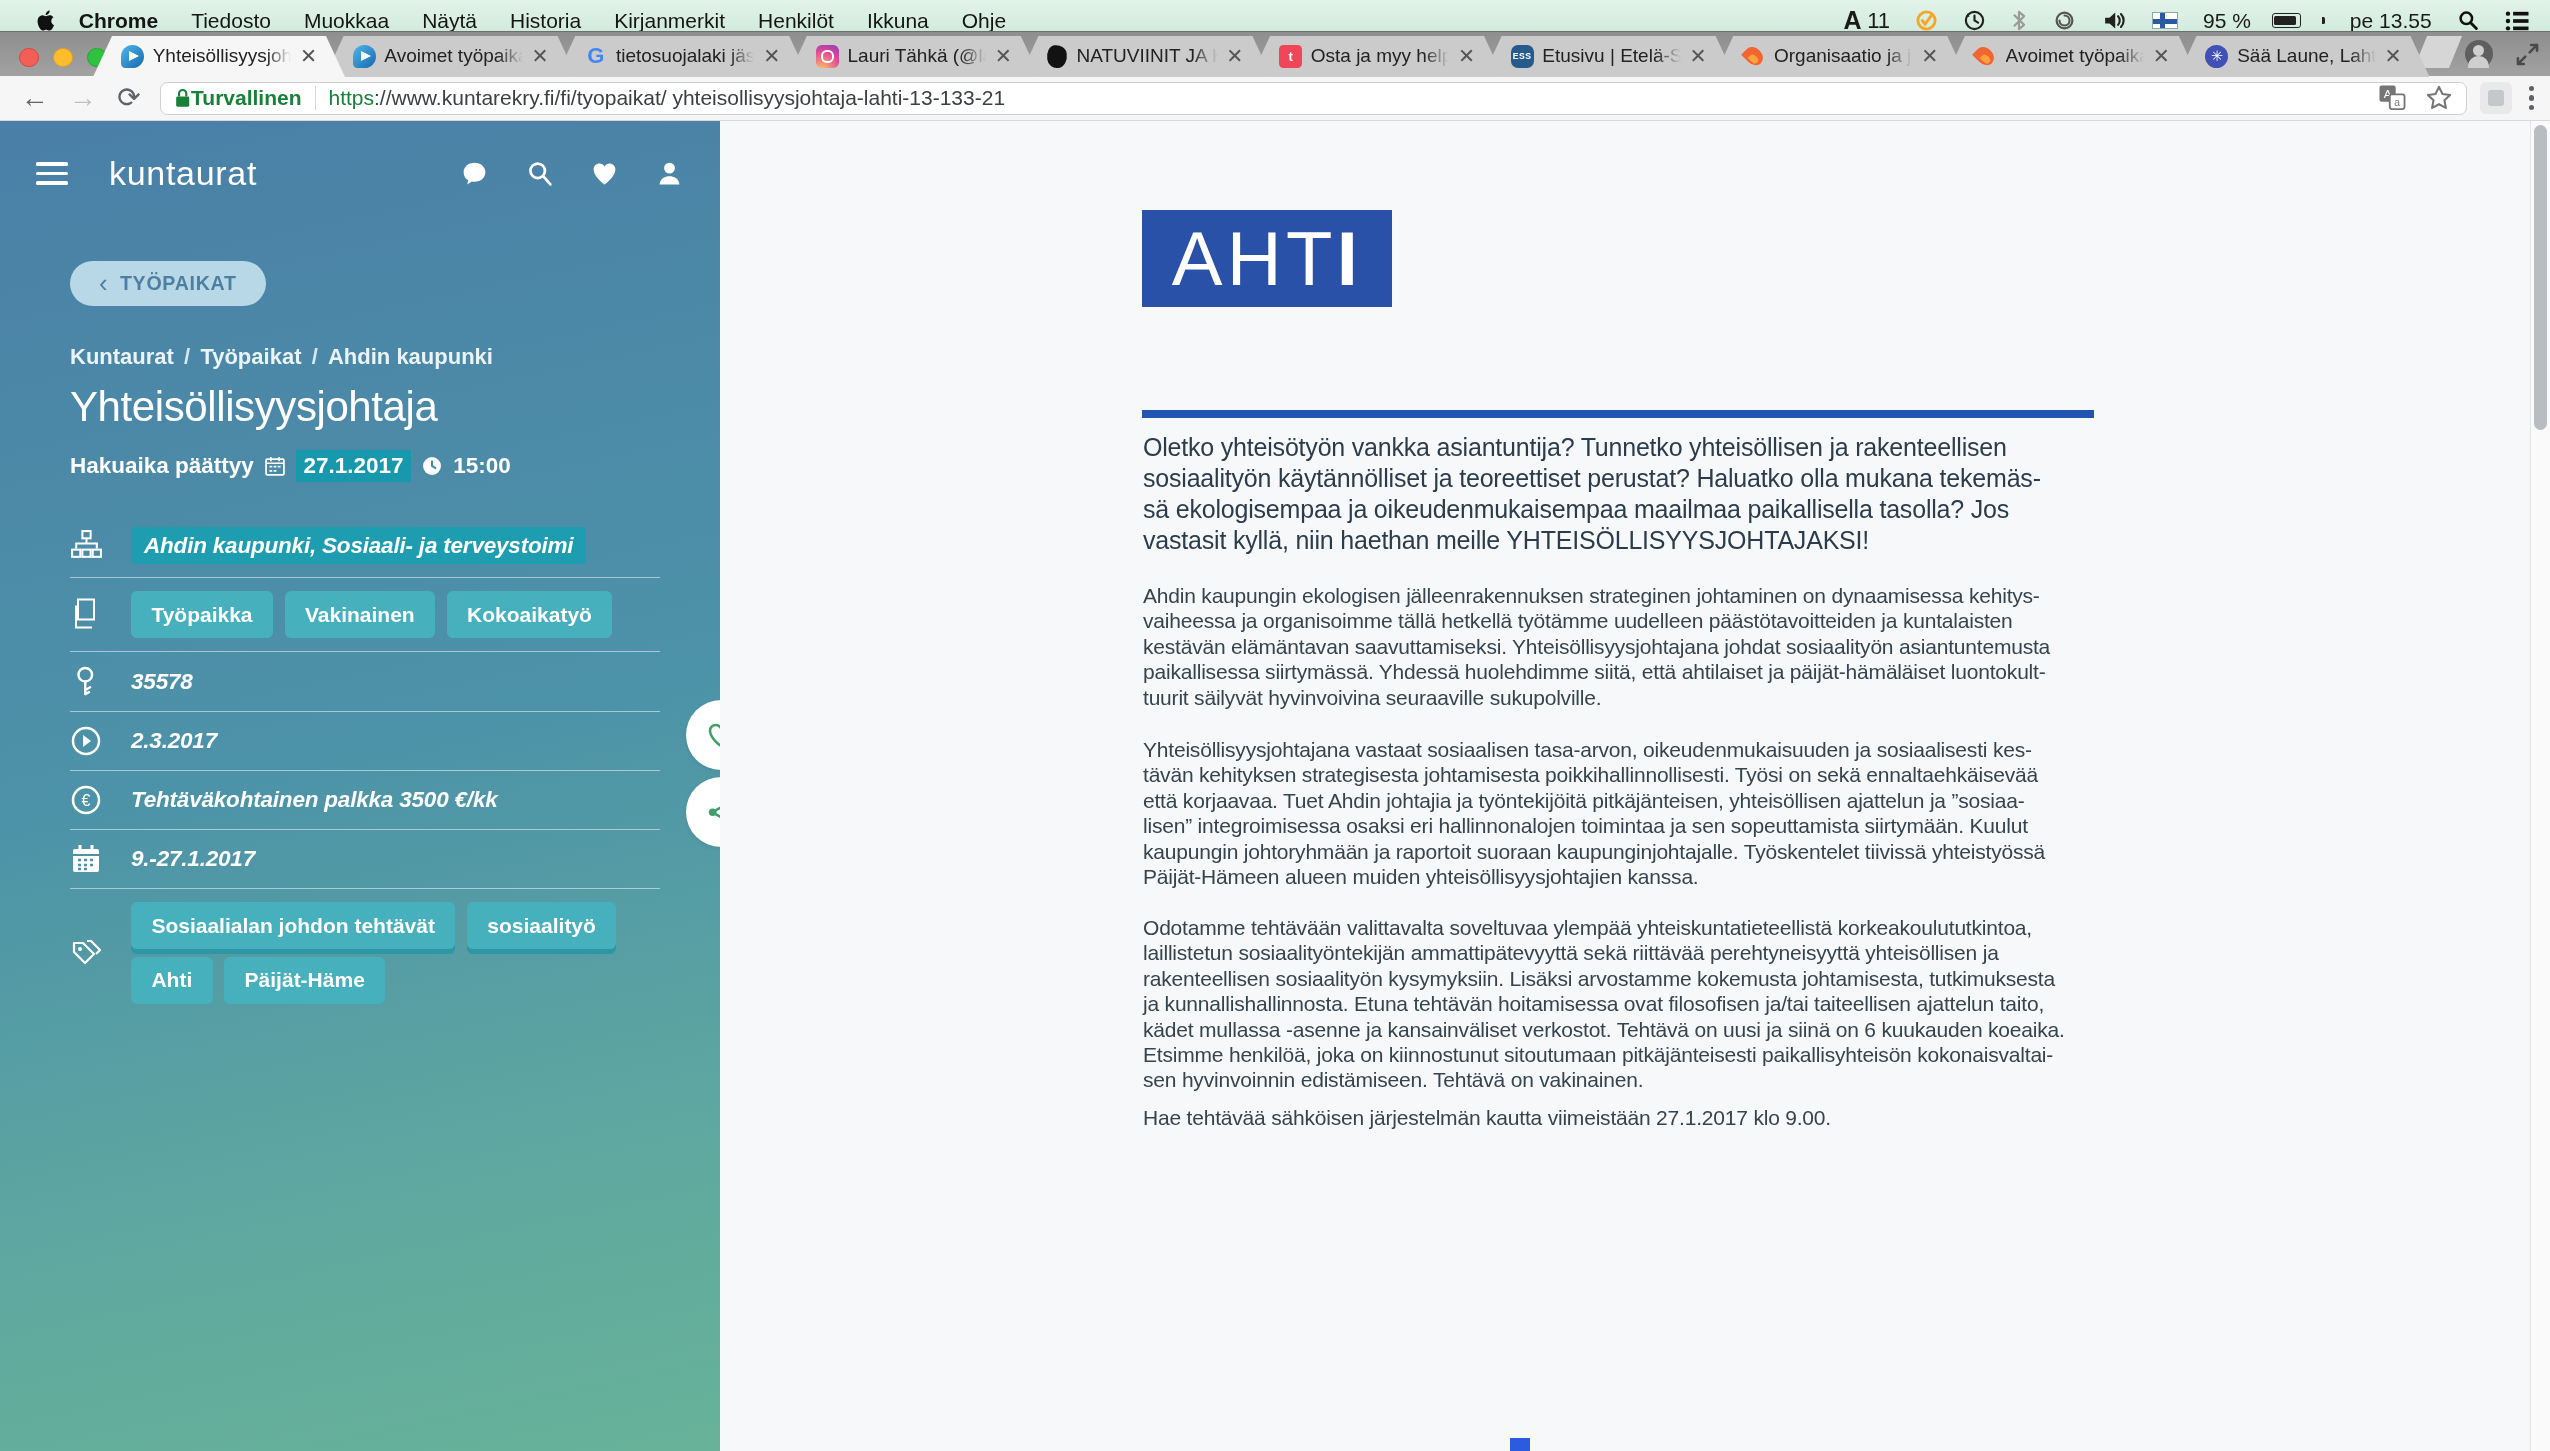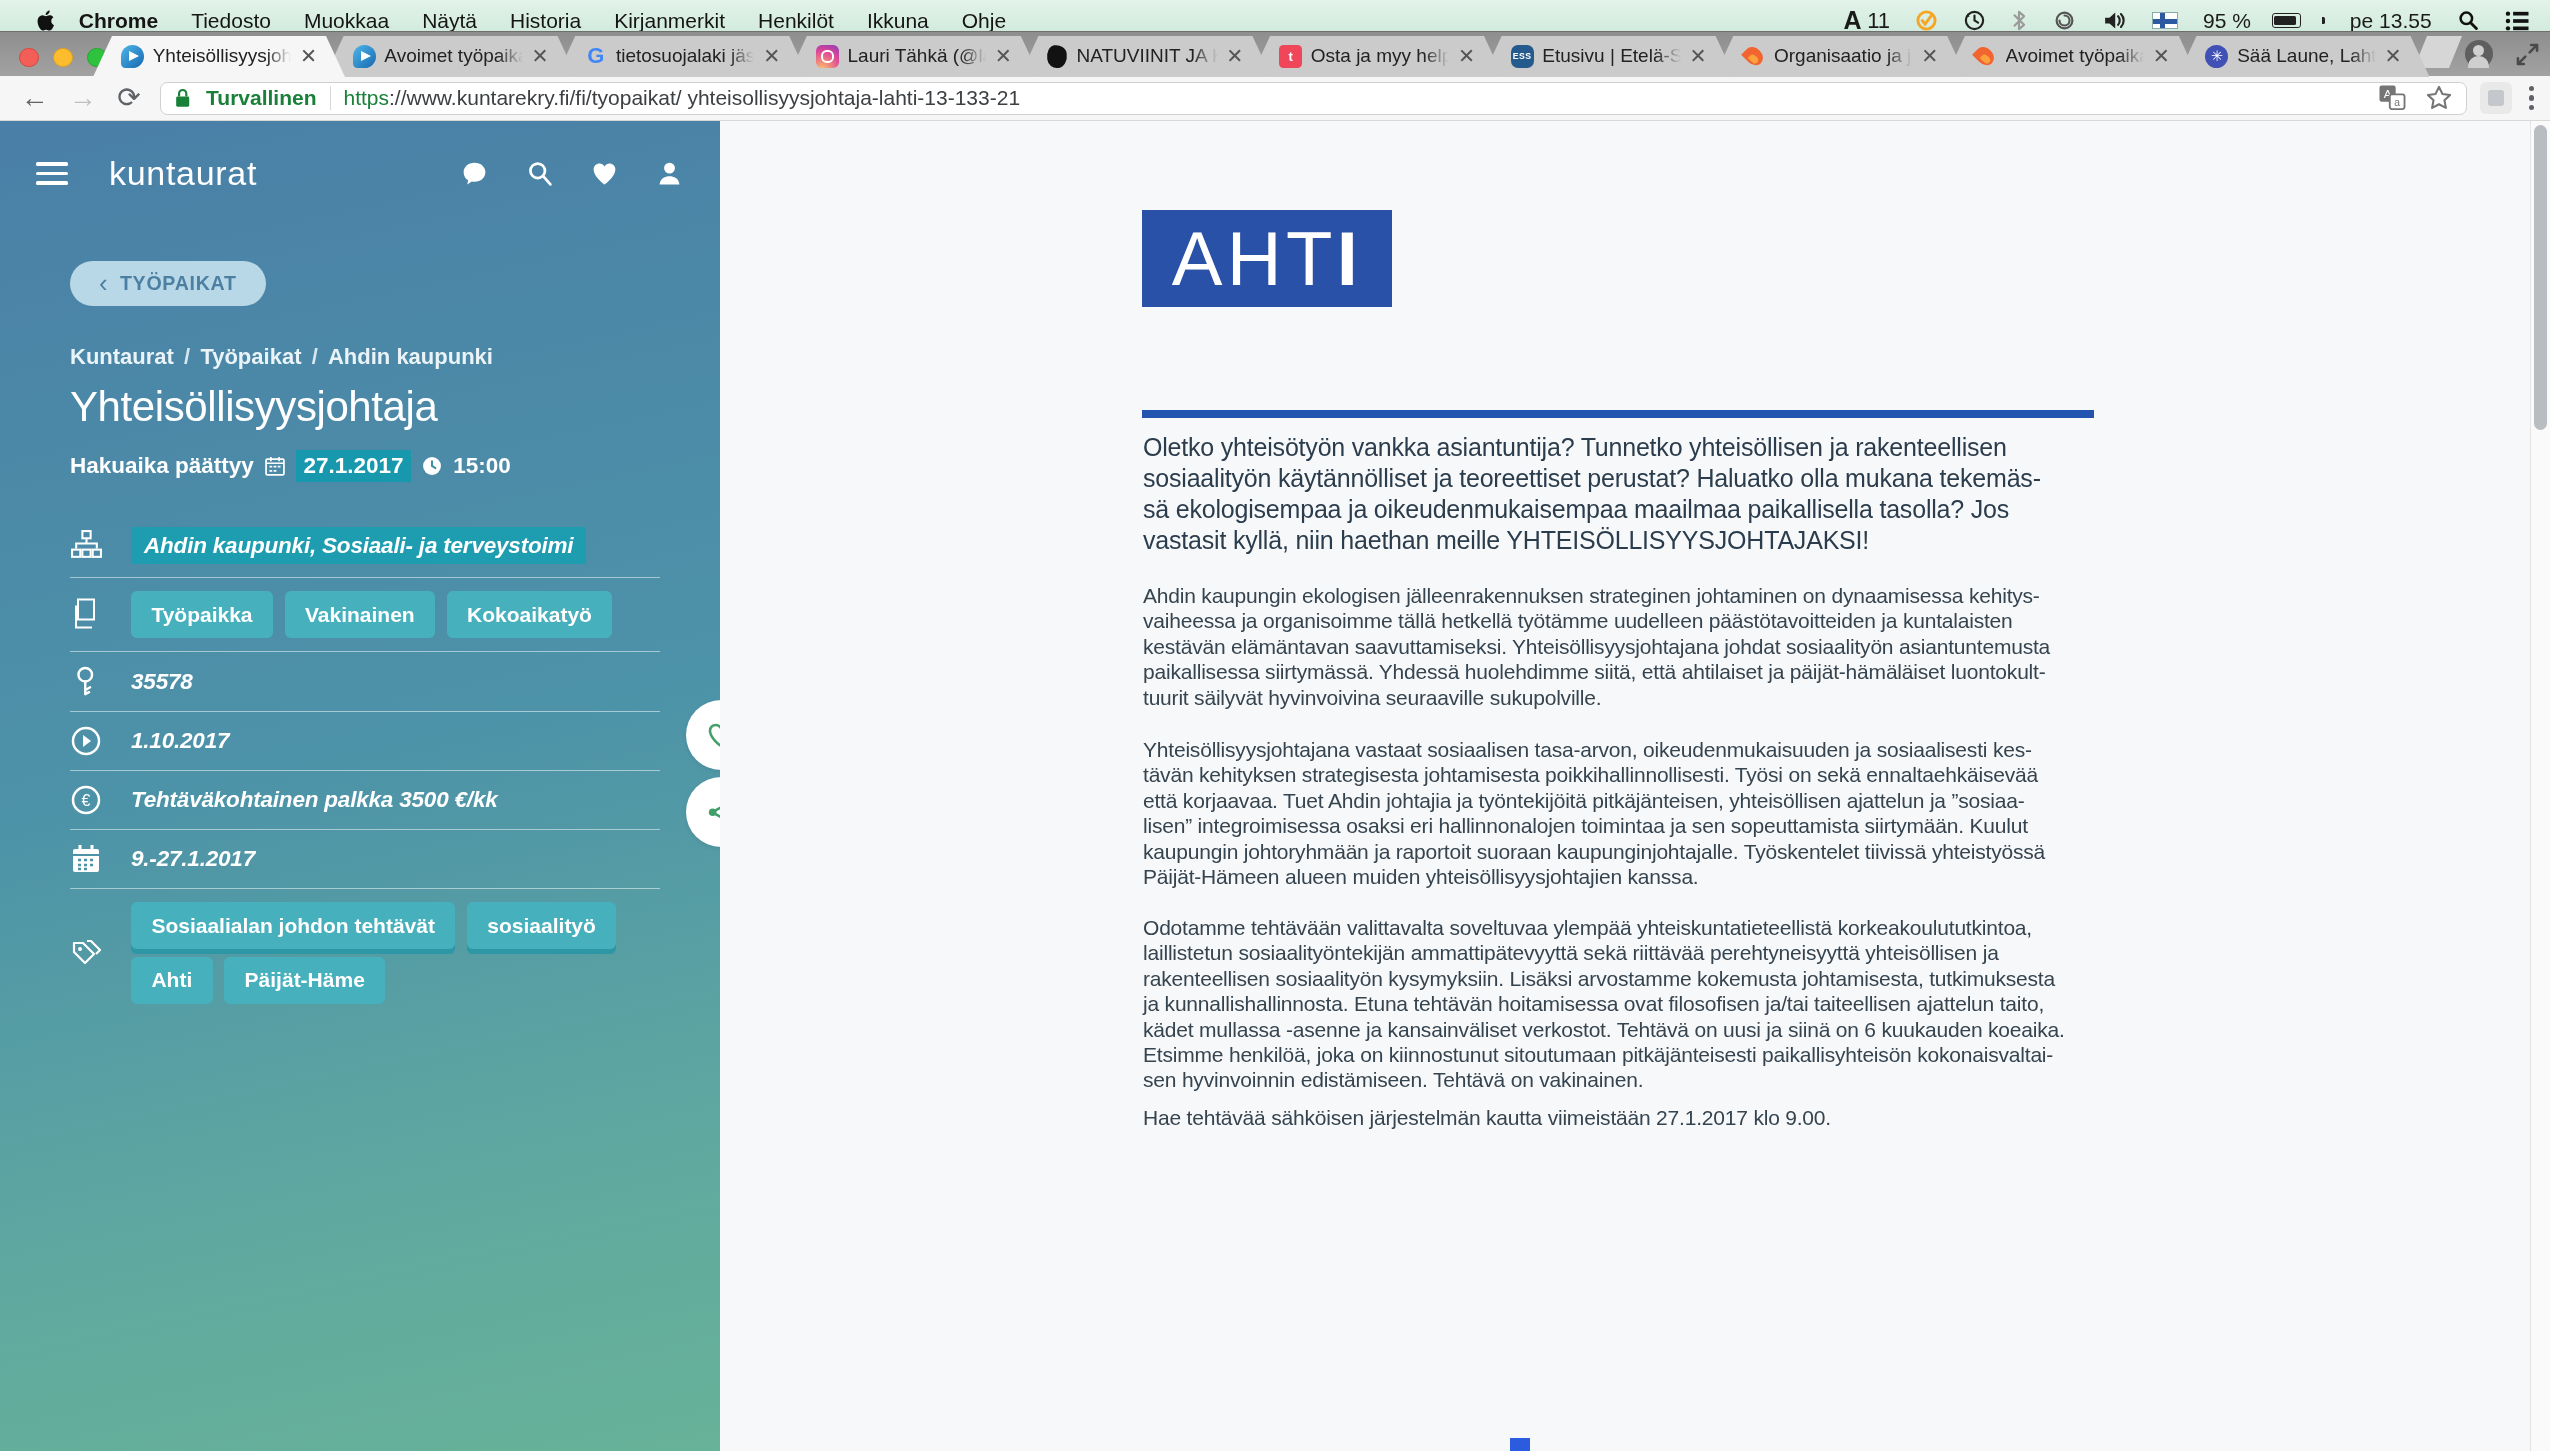--- a/index.html
+++ b/index.html
@@ -70,21 +70,21 @@
   .profile-btn::before { content:""; position:absolute; left:8px; top:4.4px; width:11.6px; height:11.6px; border-radius:50%; background:#cfcfcf; }
   .profile-btn::after { content:""; position:absolute; left:3.6px; top:16px; width:20.4px; height:11.6px; border-radius:10.2px 10.2px 0 0; background:#cfcfcf; }
 
   
   .urlbar { position:absolute; top:76px; left:0; width:2550px; height:45px; background:#f6f6f6;
     border-bottom:0.7px solid #d8d8d8; display:flex; align-items:center; }
   .nav-ico { font-size:28px; color:#5f6368; margin-left:20.4px; line-height:1; }
   .nav-ico.disabled { color:#c0c0c0; }
   .omnibox { margin-left:19px; width:2319px; height:33px; background:#fff; border:0.7px solid #d0d0d0;
     border-radius:7.3px; display:flex; align-items:center; padding:0 13px; }
-  .secure { display:flex; align-items:center; gap:15px; color:#188038; font-weight:bold; font-size:21px;
+  .secure { display:flex; align-items:center; gap:0; color:#188038; font-weight:bold; font-size:21px;
     padding-right:13px; border-right:0.7px solid #d8d8d8; }
   .urltext { font-size:21px; color:#3c4043; margin-left:13px; white-space:nowrap; flex:1; overflow:hidden; }
   .urltext .scheme { color:#188038; }
   .omni-icons { display:flex; align-items:center; gap:19px; margin-left:8.7px; }
   .ext-btn { width:32px; height:32px; background:#e9e9e9; border-radius:5.8px; margin-left:13px;
     display:flex; align-items:center; justify-content:center; }
   .ext-btn::before { content:""; width:16px; height:16px; background:#c4c7cc; border-radius:2.9px; }
   .dots3 { display:flex; flex-direction:column; gap:4.4px; margin:0 16px 0 17.4px; }
   .dots3 i { width:5.1px; height:5.1px; border-radius:50%; background:#5f6368; }
 
@@ -415,21 +415,21 @@
           <span class="f-val">35578</span>
         </div>
 
         <div class="field">
           <span class="f-ico">
             <svg width="32" height="32" viewBox="0 0 32 32">
               <circle cx="16" cy="16" r="13" fill="none" stroke="#fff" stroke-width="2.5"></circle>
               <path d="M13 10l8 6-8 6z" fill="#fff"></path>
             </svg>
           </span>
-          <span class="f-val">1.10.2017</span>
+          <span class="f-val">2.3.2017</span>
         </div>
 
         <div class="field">
           <span class="f-ico">
             <svg width="32" height="32" viewBox="0 0 32 32">
               <circle cx="16" cy="16" r="13" fill="none" stroke="#fff" stroke-width="2.5"></circle>
               <text x="16" y="22" font-size="16" fill="#fff" text-anchor="middle" font-family="Liberation Sans, sans-serif">€</text>
             </svg>
           </span>
           <span class="f-val">Tehtäväkohtainen palkka 3500 €/kk</span>

